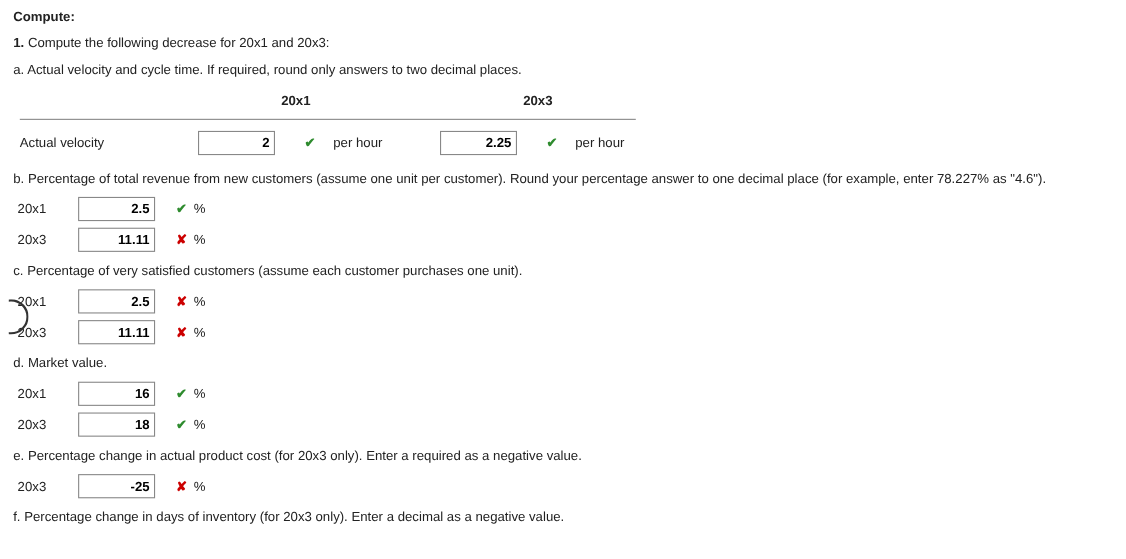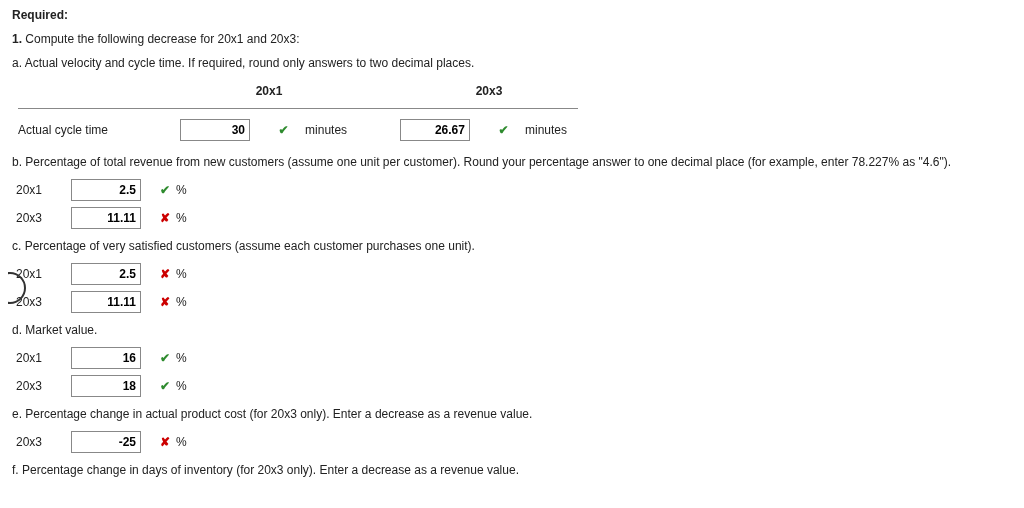--- a/index.html
+++ b/index.html
@@ -20,21 +20,21 @@
 .row2 input.box{margin-right:15px}
 .row2 .pct{margin-left:2px}
 .circle{position:absolute;left:-6px;top:272px;width:28px;height:28px;border:2px solid #333;border-radius:50%;clip-path:inset(0 0 0 14px)}
 .rel{position:relative}
 </style>
 </head>
 <body class="rel">
 
 <div class="circle"></div>
 
-<div class="bold">Required:</div>
+<div class="bold">Compute:</div>
 
 <div class="section">
   <span class="bold">1.</span>
   <span>Compute the following decrease for 20x1 and 20x3:</span>
 </div>
 
 <div class="section">a. Actual velocity and cycle time. If required, round only answers to two decimal places.</div>
 
 <table class="hdr">
   <tbody>
@@ -43,28 +43,28 @@
     <th colspan="3">20x1</th>
     <th style="width:30px"></th>
     <th colspan="3">20x3</th>
   </tr>
   <tr>
         <td colspan="8">
           <hr class="thin">
         </td>
       </tr>
   <tr>
-    <td class="rowlabel">Actual cycle time</td>
-    <td><input class="box" value="30" style=""></td>
+    <td class="rowlabel">Actual velocity</td>
+    <td><input class="box" value="2" style=""></td>
     <td class="check">✔</td>
-    <td class="unit">minutes</td>
+    <td class="unit">per hour</td>
     <td></td>
-    <td><input class="box" value="26.67" style=""></td>
+    <td><input class="box" value="2.25" style=""></td>
     <td class="check">✔</td>
-    <td class="unit">minutes</td>
+    <td class="unit">per hour</td>
   </tr>
 </tbody>
   </table>
 
 <div class="section">b. Percentage of total revenue from new customers (assume one unit per customer). Round your percentage answer to one decimal place (for example, enter 78.227% as "4.6").</div>
 <div class="row2">
   <span class="yrcol">20x1</span>
   <input class="box" value="2.5" style="">
   <span class="check">✔</span>
   <span class="pct">%</span>
@@ -97,21 +97,21 @@
   <span class="check">✔</span>
   <span class="pct">%</span>
 </div>
 <div class="row2">
   <span class="yrcol">20x3</span>
   <input class="box" value="18" style="">
   <span class="check">✔</span>
   <span class="pct">%</span>
 </div>
 
-<div class="section">e. Percentage change in actual product cost (for 20x3 only). Enter a decrease as a revenue value.</div>
+<div class="section">e. Percentage change in actual product cost (for 20x3 only). Enter a required as a negative value.</div>
 <div class="row2">
   <span class="yrcol">20x3</span>
   <input class="box" value="-25" style="">
   <span class="cross">✘</span>
   <span class="pct">%</span>
 </div>
 
-<div class="section">f. Percentage change in days of inventory (for 20x3 only). Enter a decrease as a revenue value.</div>
+<div class="section">f. Percentage change in days of inventory (for 20x3 only). Enter a decimal as a negative value.</div>
 
 </body></html>

